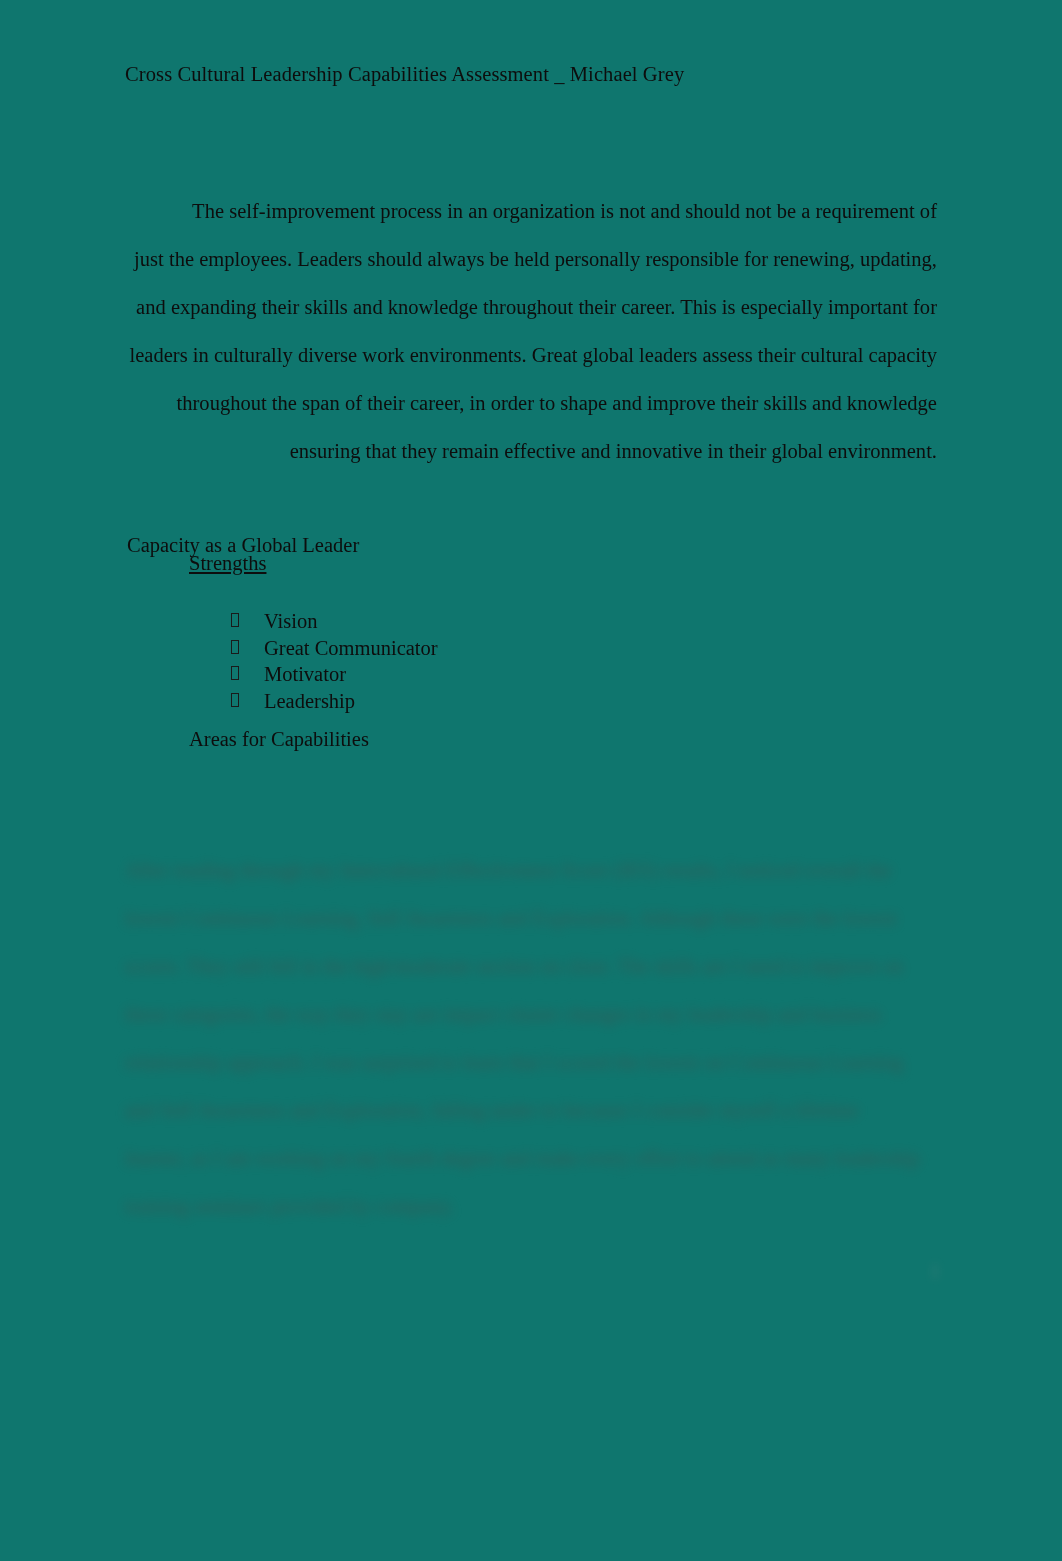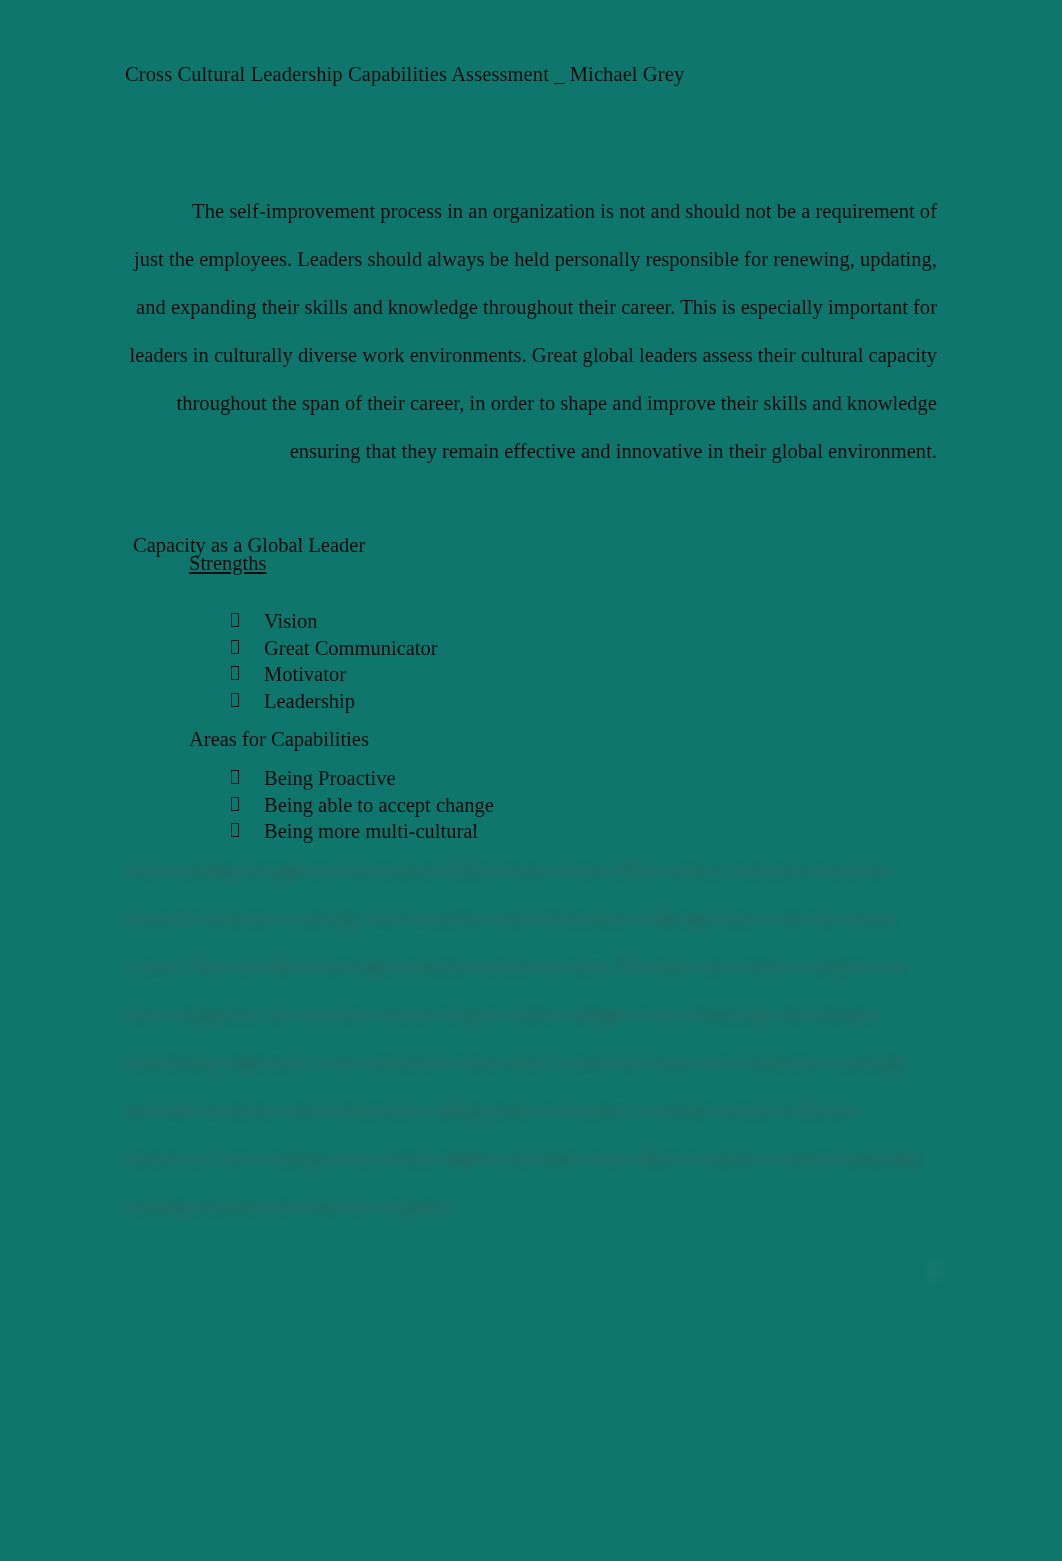--- a/index.html
+++ b/index.html
@@ -39,21 +39,21 @@
     font-size: 20.5px;
     line-height: 48px;
     text-align: right;
     text-indent: 64px;
     letter-spacing: 0.02px;
   }
 
   
   .heading-l1 {
     position: absolute;
-    left: 133px;
+    left: 127px;
     top: 532px;
     font-size: 20.5px;
     line-height: 26px;
     white-space: nowrap;
   }
 
   .heading-l2 {
     position: absolute;
     font-size: 20.5px;
     line-height: 26px;
@@ -160,34 +160,20 @@
       <span class="bullet-text">Motivator</span>
     </li>
     <li class="bullet-item">
       <span class="tofu"></span>
       <span class="bullet-text">Leadership</span>
     </li>
   </ul>
 
   <div class="heading-l2 heading-areas">Areas for Capabilities</div>
 
-  <ul class="bullet-list list-areas">
-    <li class="bullet-item">
-      <span class="tofu"></span>
-      <span class="bullet-text">Being Proactive</span>
-    </li>
-    <li class="bullet-item">
-      <span class="tofu"></span>
-      <span class="bullet-text">Being able to accept change</span>
-    </li>
-    <li class="bullet-item">
-      <span class="tofu"></span>
-      <span class="bullet-text">Being more multi-cultural</span>
-    </li>
-  </ul>
 
   <div class="blurred-para">
     <div>After reading through my Intercultural Effectiveness Score (IES) results, I noticed overall the</div>
     <div>lowest Continuous Learning, Self Awareness and Exploration. Although these were the lowest</div>
     <div>scores. They still fell in the high/moderate section on close. The skills are I need to improve on</div>
     <div>these categories, the way they stay are impact cluster changes in my leadership and business</div>
     <div>relationship approach. I was surprised to learn that I scored the lowest on Continuous Learning</div>
     <div>and Self Awareness and Exploration, falling under to because I consider myself a lifetime</div>
     <div>learner, as I am working on my fourth degree and make every effort to attend as many leadership</div>
     <div>training seminars provided by company.</div>

